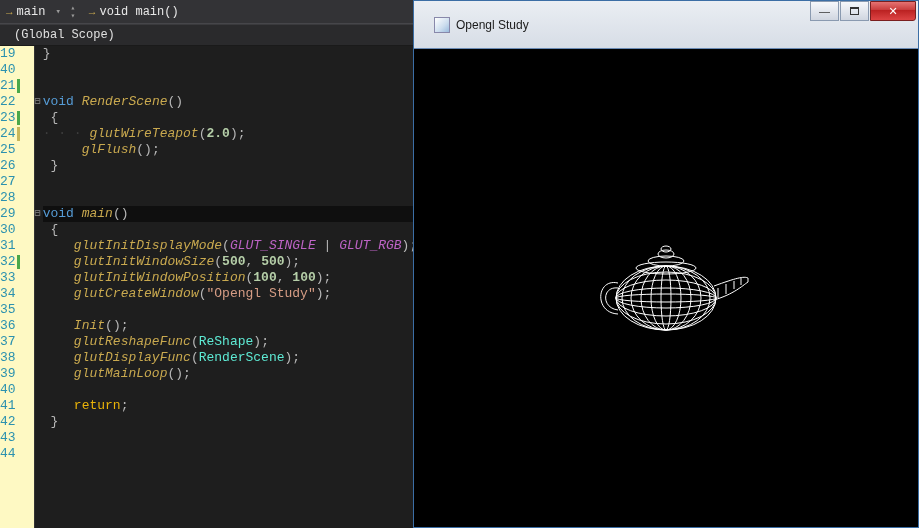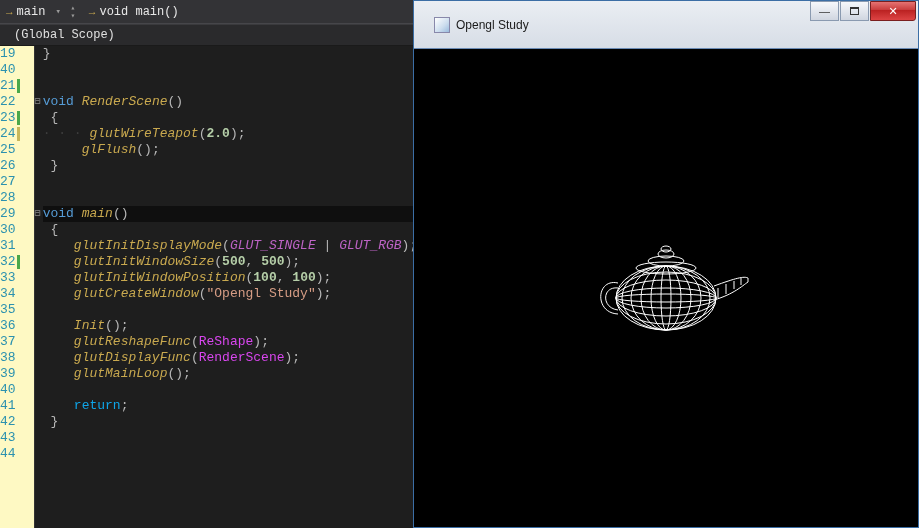--- a/index.html
+++ b/index.html
@@ -88,23 +88,23 @@
 .code .row { height: 16px; }
 .code .row.hl { background: #0f0f0f; }
 .k-type { color: #569cd6; }
 .k-func { color: #c9a94f; font-style: italic; }
 .k-func-call { color: #c9a94f; font-style: italic; }
 .k-paren { color: #b7b7b7; }
 .k-num { color: #b5cea8; font-weight: bold; }
 .k-op { color: #b7b7b7; }
 .k-macro { color: #bd63c5; font-style: italic; }
 .k-str { color: #d69d85; }
-.k-kw { color: #0ea5e9; }
+.k-kw { color: #eab308; }
 .k-punct { color: #b7b7b7; }
-.k-ident { color: #d946ef; }
+.k-ident { color: #5eead4; }
 .dotlead { color: #3d3d3d; }
 
 
 .win-frame {
   border: 1px solid #3b6ea5;
   background: #000;
   display: flex;
   flex-direction: column;
   width: 506px;
   height: 528px;

